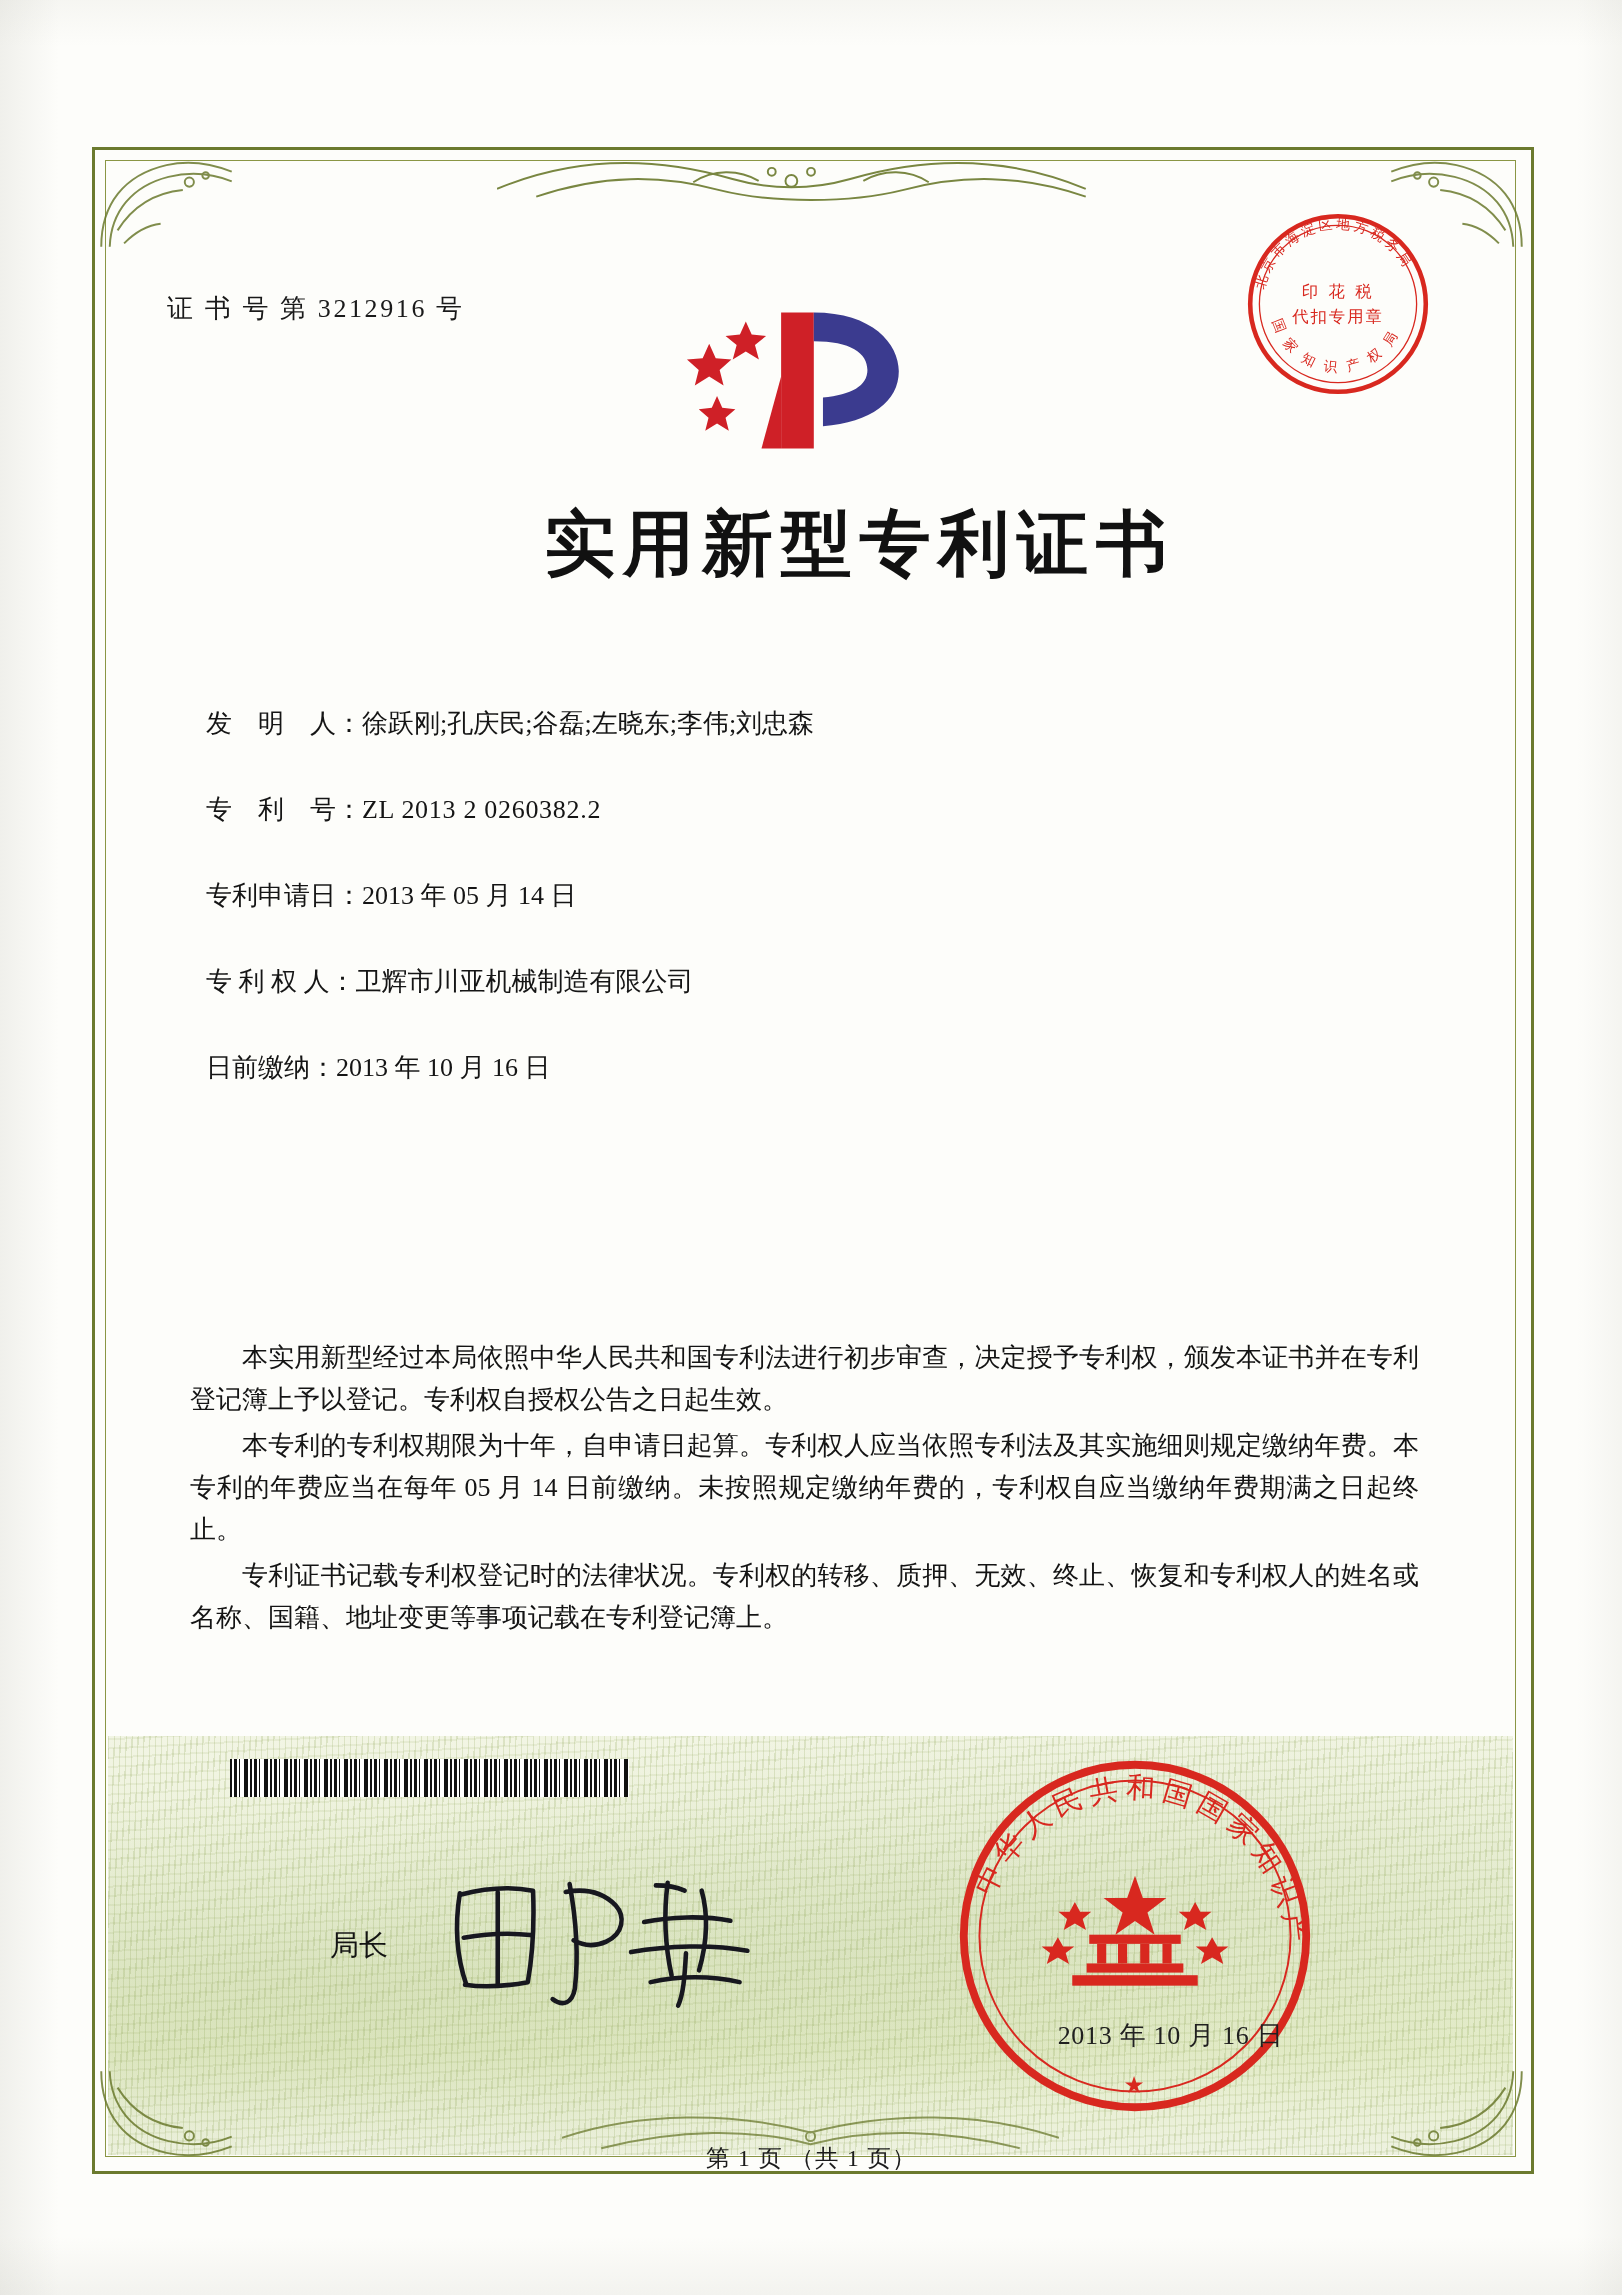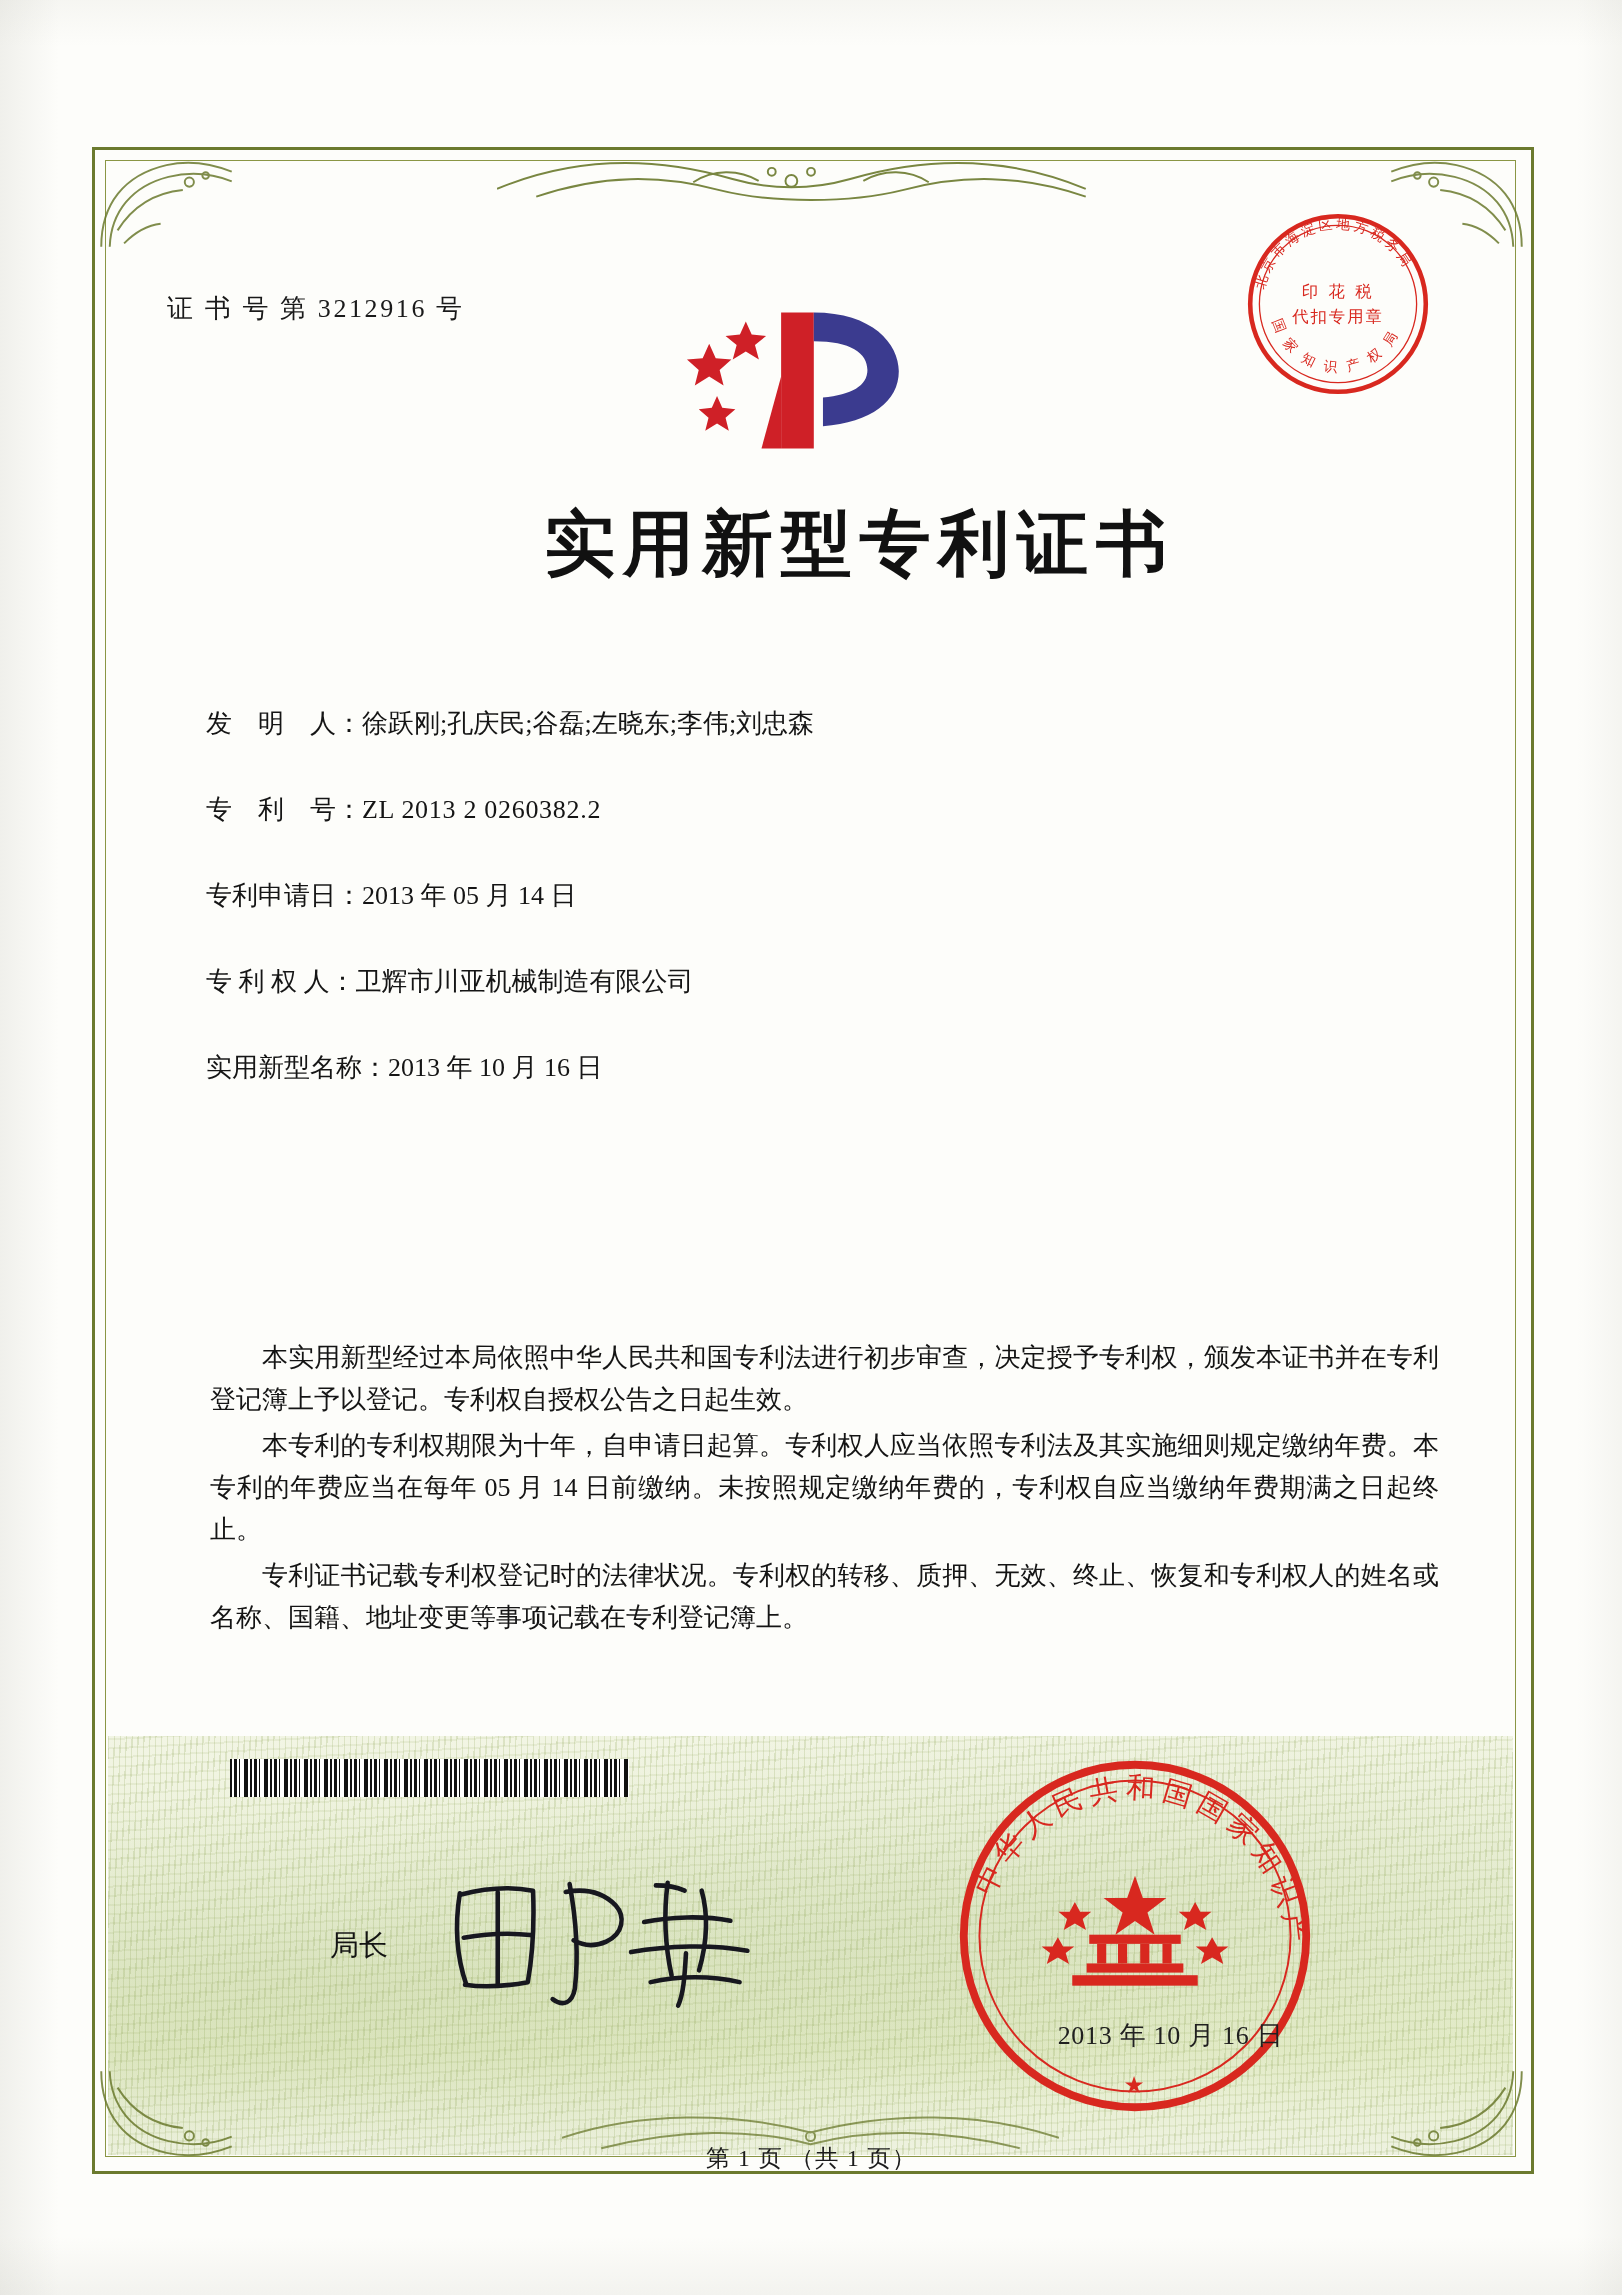--- a/index.html
+++ b/index.html
@@ -80,21 +80,21 @@
   }
   .field{
     display:flex;align-items:flex-start;margin-bottom:51px;
     font-size:26px;color:#151515;line-height:1.35;
   }
   .field .lbl{white-space:pre;}
   .field .val{}
   .mono{font-family:"Liberation Serif","DejaVu Serif",serif;letter-spacing:0.7px;}
 
   .paras{
-    position:absolute;left:210px;top:1337px;width:1229px;
+    position:absolute;left:190px;top:1337px;width:1229px;
     font-size:26px;line-height:1.62;color:#141414;text-align:justify;
   }
   .paras p{margin:0 0 3.9px 0;text-indent:52px;}
 
   
   .barcode{
     position:absolute;left:230px;top:1759px;width:399px;height:38px;
     background:repeating-linear-gradient(to right,
       #111 0px,#111 2px,#fff 2px,#fff 3.9px,
       #111 3.9px,#111 7.2px,#fff 7.2px,#fff 9.2px,
@@ -240,21 +240,21 @@
     </div>
     <div class="field">
       <span class="lbl">专利申请日：</span>
       <span class="val">2013 年 05 月 14 日</span>
     </div>
     <div class="field">
       <span class="lbl">专 利 权 人：</span>
       <span class="val">卫辉市川亚机械制造有限公司</span>
     </div>
     <div class="field">
-      <span class="lbl">实用新型名称：</span>
+      <span class="lbl">日前缴纳：</span>
       <span class="val">2013 年 10 月 16 日</span>
     </div>
   </div>
 
   <div class="paras">
     <p>本实用新型经过本局依照中华人民共和国专利法进行初步审查，决定授予专利权，颁发本证书并在专利登记簿上予以登记。专利权自授权公告之日起生效。</p>
     <p>本专利的专利权期限为十年，自申请日起算。专利权人应当依照专利法及其实施细则规定缴纳年费。本专利的年费应当在每年 05 月 14 日前缴纳。未按照规定缴纳年费的，专利权自应当缴纳年费期满之日起终止。</p>
     <p>专利证书记载专利权登记时的法律状况。专利权的转移、质押、无效、终止、恢复和专利权人的姓名或名称、国籍、地址变更等事项记载在专利登记簿上。</p>
   </div>
 

